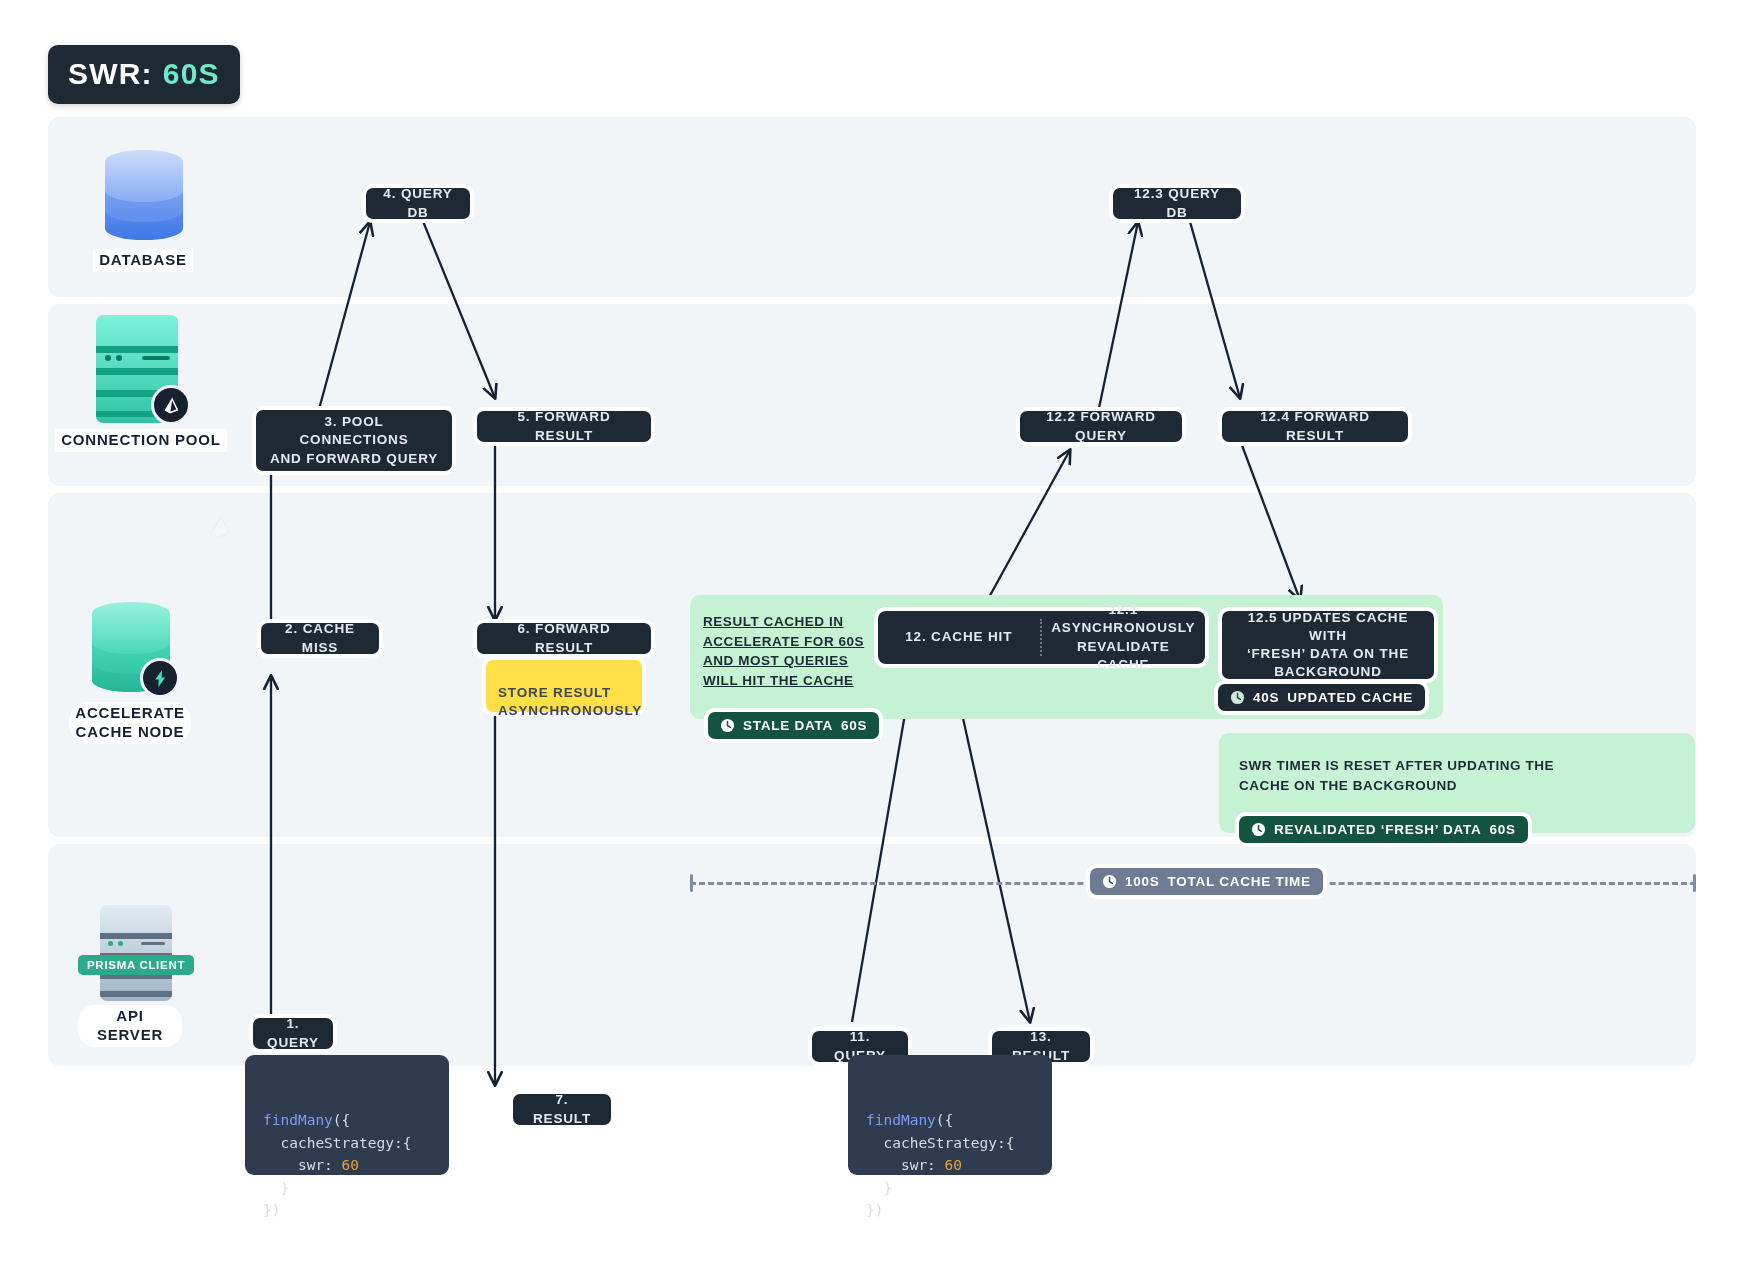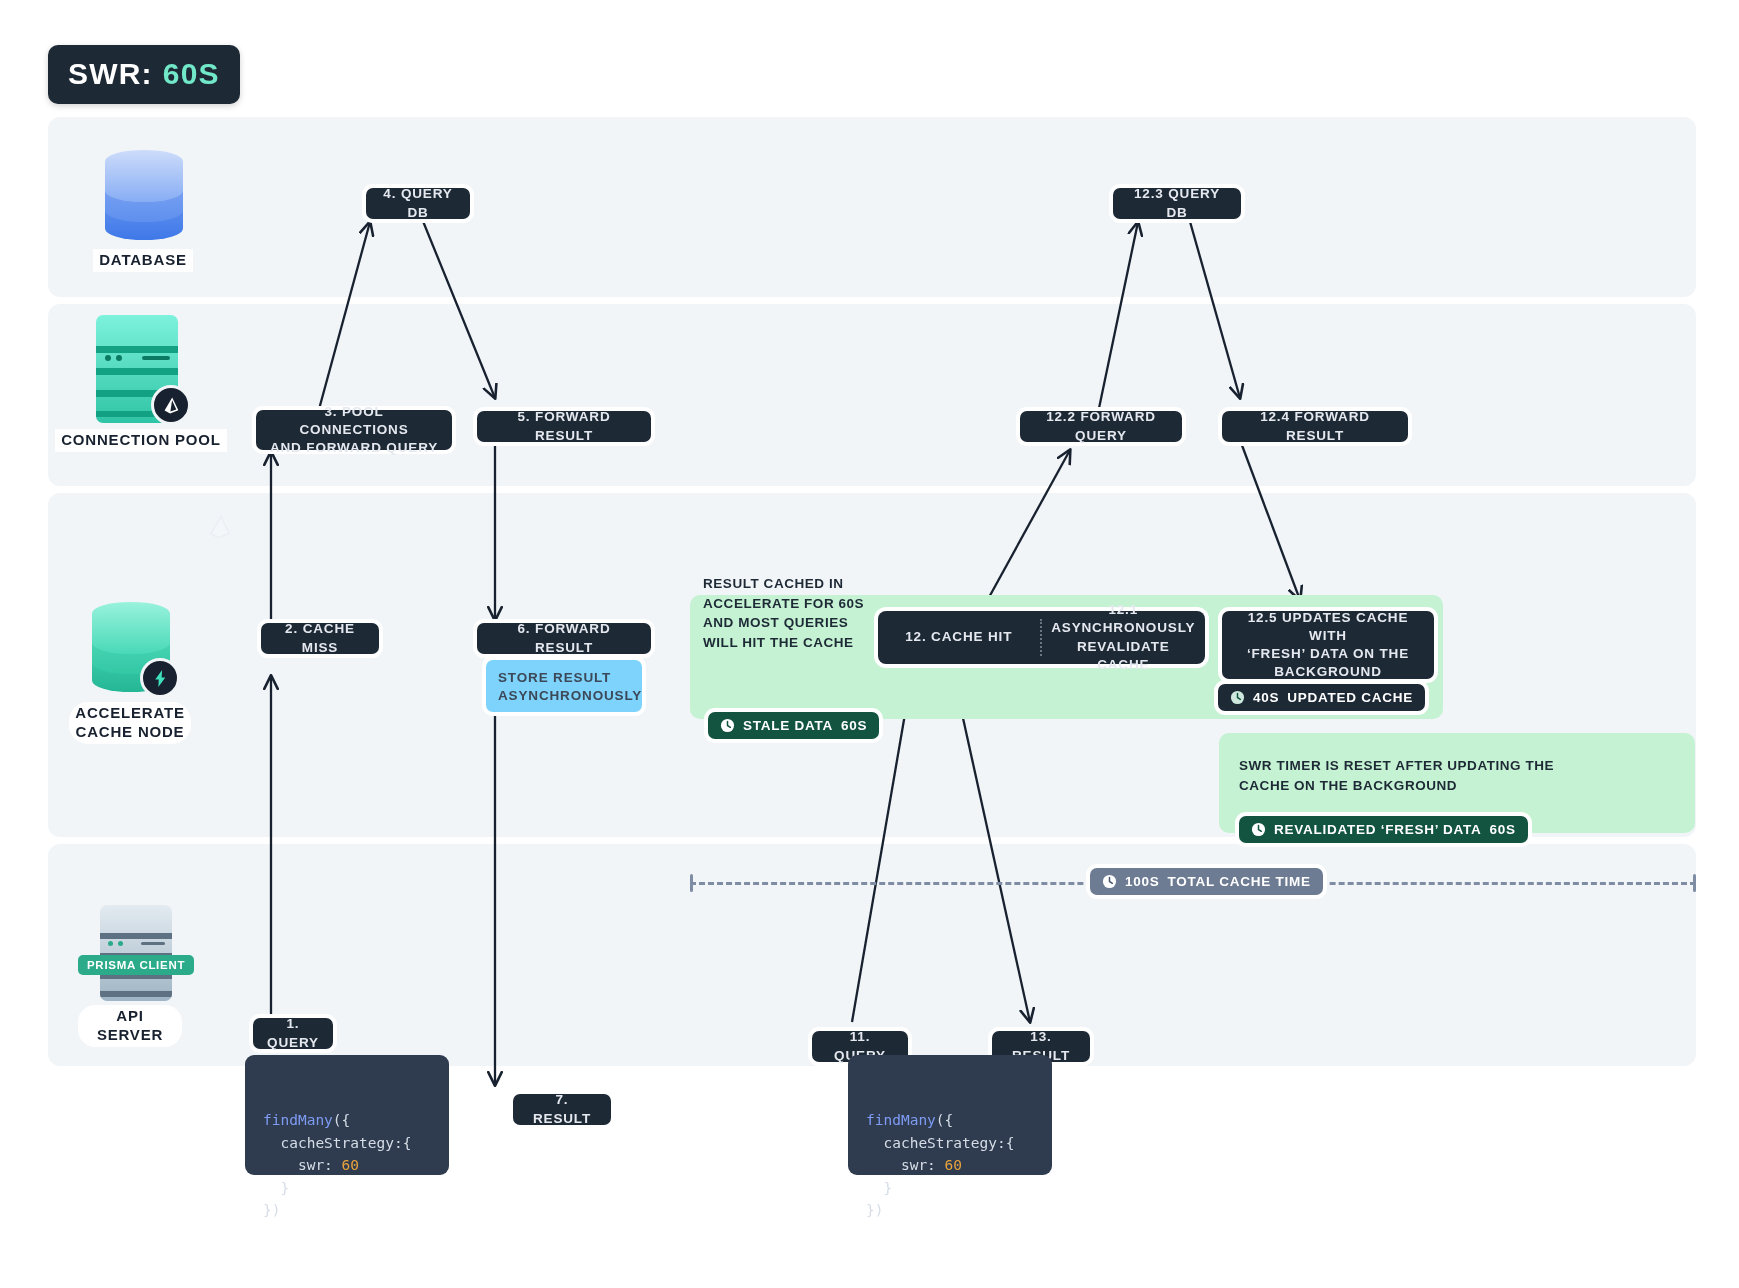--- a/index.html
+++ b/index.html
@@ -75,24 +75,24 @@
     border-radius:7px;
     font-size:13.5px;font-weight:700;letter-spacing:.85px;
     padding:8px 12px;
     display:flex;align-items:center;justify-content:center;
     text-align:center;line-height:1.35;
     box-shadow:0 0 0 4px #ffffff;
     white-space:pre-line;
     box-sizing:border-box;
   }
   .step-gray{
-    position:absolute;background:#7dd3fc;color:#3c4858;
+    position:absolute;background:#fde047;color:#3c4858;
     border-radius:7px;
     font-size:13.5px;font-weight:700;letter-spacing:.85px;
-    padding:9px 12px;line-height:1.35;text-align:left;
+    padding:24px 12px;line-height:1.35;text-align:left;
     box-shadow:0 0 0 4px #ffffff;white-space:pre-line;box-sizing:border-box;
   }
 
   
   .step-split{
     position:absolute;background:#1e2936;border-radius:8px;
     display:flex;align-items:stretch;
     box-shadow:0 0 0 4px #ffffff;box-sizing:border-box;
   }
   .step-split .half{
@@ -265,39 +265,39 @@
       <path d="M1185,204 L1240,398"></path>
 
       <path d="M1240,440 L1300,600"></path>
 
       <path d="M948,650 L1030,1022"></path>
     </g>
   </svg>
 
   <div class="step" style="left:253px;top:1018px;width:80px;height:31px;">1. QUERY</div>
   <div class="step" style="left:261px;top:623px;width:118px;height:31px;">2. CACHE MISS</div>
-  <div class="step" style="left:256px;top:410px;width:196px;height:40px;">3. POOL CONNECTIONS
+  <div class="step" style="left:256px;top:410px;width:196px;height:61px;">3. POOL CONNECTIONS
 AND FORWARD QUERY</div>
   <div class="step" style="left:366px;top:188px;width:104px;height:31px;">4. QUERY DB</div>
   <div class="step" style="left:477px;top:411px;width:174px;height:31px;">5. FORWARD RESULT</div>
   <div class="step" style="left:477px;top:623px;width:174px;height:31px;">6. FORWARD RESULT</div>
   <div class="step-gray" style="left:486px;top:660px;width:156px;height:52px;">STORE RESULT
 ASYNCHRONOUSLY</div>
   <div class="step" style="left:477px;top:1094px;width:98px;height:31px;margin-left:36px;">7. RESULT</div>
 
   <div class="code" style="left:245px;top:1055px;width:204px;height:120px;">
 <span class="fn">findMany</span><span>({</span>
 <span>  cacheStrategy:{</span>
 <span>    swr: </span><span class="num">60</span>
 <span>  }</span>
 <span>})</span></div>
 
   <div class="green-panel" style="left:690px;top:595px;width:753px;height:124px;"></div>
 
-  <div class="green-note" style="left:703px;top:574px;width:170px;">RESULT CACHED IN
+  <div class="green-note" style="left:703px;top:612px;width:170px;text-decoration:underline;">RESULT CACHED IN
 ACCELERATE FOR 60S
 AND MOST QUERIES
 WILL HIT THE CACHE</div>
 
   <div class="step-split" style="left:878px;top:611px;width:327px;height:53px;">
     <div class="half" style="width:50%;">12. CACHE HIT</div>
     <div class="divider"></div>
     <div class="half" style="width:50%;">12.1 ASYNCHRONOUSLY
 REVALIDATE CACHE</div>
   </div>

